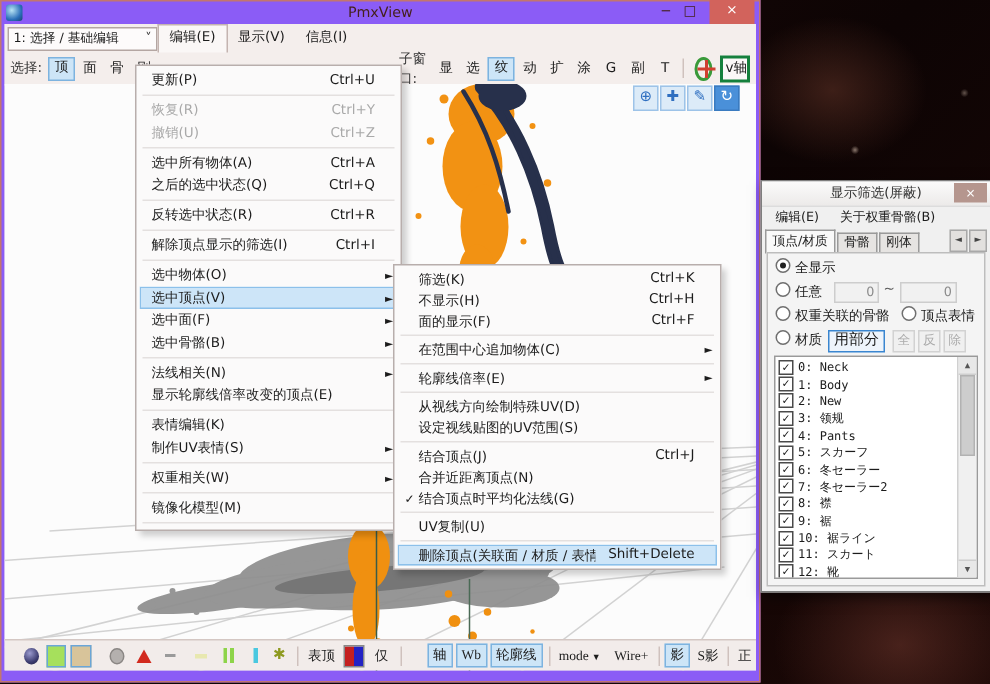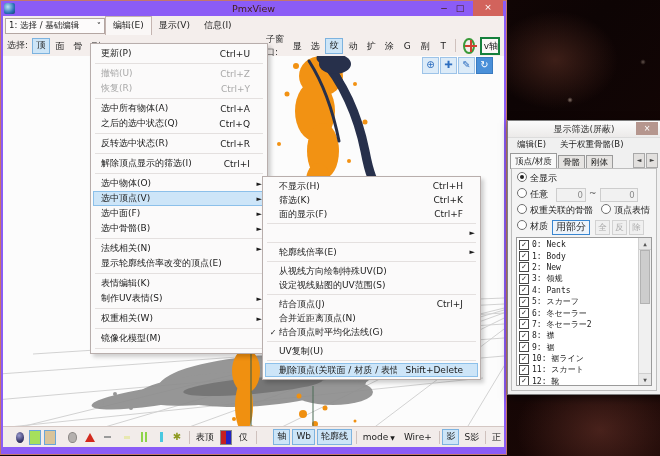--- a/index.html
+++ b/index.html
@@ -69,21 +69,21 @@
   .edit-menu .mi-check{width:6px;}
   .mi-label{flex:1;white-space:nowrap;overflow:hidden;}
   .mi-short{margin-left:auto;padding:0 4px 0 8px;white-space:nowrap;}
   .mi-arrow{width:8px;font-size:7px;text-align:right;flex:none;}
   .menu-row.disabled{color:#a9a9a9;}
   .menu-row.highlight{background:#cde5f8;box-shadow:inset 0 0 0 1px #8cc0ea;}
   .menu-sep{height:1px;background:#e4e0df;margin:2px 2px;}
   
   .bottombar{position:absolute;left:0;right:0;bottom:0;height:20px;background:#f2ecea;
              border-top:1px solid #d4c7c3;display:flex;align-items:center;font-size:9px;}
-  .bb-btn{height:14px;line-height:14px;padding:0 3px;text-align:center;white-space:nowrap;}
+  .bb-btn{height:14px;line-height:14px;padding:0 3px;text-align:center;white-space:nowrap;font-family:Liberation Serif, serif;}
   .bb-btn.selected{background:#cde5f7;border:1px solid #7db3df;line-height:12px;}
   .sphere-icon{width:11px;height:11px;border-radius:50%;
     background:radial-gradient(circle at 38% 32%,#9a9ace,#3a3a6e 62%,#222240);}
   .sq-toggle{width:13px;height:13px;border:1px solid #6aa6d8;}
   .sq-green{background:#a6e05c;}
   .sq-tan{background:#d8c49a;}
   .gray-dot{width:9px;height:9px;border-radius:50%;background:#b4b0ae;border:1px solid #8a8684;}
   .red-tri{width:0;height:0;border-left:5px solid transparent;border-right:5px solid transparent;
            border-bottom:9px solid #d22a1e;}
   .dash{width:9px;height:2px;background:#9a9a9a;}
@@ -277,30 +277,30 @@
 
     <div class="menu-row">
           <span class="mi-check"></span>
           <span class="mi-label">更新(P)</span>
           <span class="mi-short">Ctrl+U</span>
           <span class="mi-arrow"></span>
         </div>
         <div class="menu-sep"></div>
         <div class="menu-row disabled">
           <span class="mi-check"></span>
+          <span class="mi-label">恢复(R)</span>
+          <span class="mi-short">Ctrl+Y</span>
+          <span class="mi-arrow"></span>
+        </div>
+        <div class="menu-row disabled">
+          <span class="mi-check"></span>
           <span class="mi-label">撤销(U)</span>
           <span class="mi-short">Ctrl+Z</span>
           <span class="mi-arrow"></span>
         </div>
-        <div class="menu-row disabled">
-          <span class="mi-check"></span>
-          <span class="mi-label">恢复(R)</span>
-          <span class="mi-short">Ctrl+Y</span>
-          <span class="mi-arrow"></span>
-        </div>
         <div class="menu-sep"></div>
         <div class="menu-row">
           <span class="mi-check"></span>
           <span class="mi-label">选中所有物体(A)</span>
           <span class="mi-short">Ctrl+A</span>
           <span class="mi-arrow"></span>
         </div>
         <div class="menu-row">
           <span class="mi-check"></span>
           <span class="mi-label">之后的选中状态(Q)</span>
@@ -386,39 +386,40 @@
           <span class="mi-short"></span>
           <span class="mi-arrow"></span>
         </div>
         <div class="menu-sep"></div>
       </div>
 
     <div class="menu vertex-submenu">
 
     <div class="menu-row">
           <span class="mi-check"></span>
+          <span class="mi-label">筛选(K)</span>
+          <span class="mi-short">Ctrl+K</span>
+          <span class="mi-arrow"></span>
+        </div>
+        <div class="menu-row">
+          <span class="mi-check"></span>
           <span class="mi-label">不显示(H)</span>
           <span class="mi-short">Ctrl+H</span>
           <span class="mi-arrow"></span>
         </div>
         <div class="menu-row">
           <span class="mi-check"></span>
-          <span class="mi-label">筛选(K)</span>
-          <span class="mi-short">Ctrl+K</span>
-          <span class="mi-arrow"></span>
-        </div>
-        <div class="menu-row">
-          <span class="mi-check"></span>
           <span class="mi-label">面的显示(F)</span>
           <span class="mi-short">Ctrl+F</span>
           <span class="mi-arrow"></span>
         </div>
         <div class="menu-sep"></div>
         <div class="menu-row">
           <span class="mi-check"></span>
+          <span class="mi-label">在范围中心追加物体(C)</span>
           <span class="mi-short"></span>
           <span class="mi-arrow">►</span>
         </div>
         <div class="menu-sep"></div>
         <div class="menu-row">
           <span class="mi-check"></span>
           <span class="mi-label">轮廓线倍率(E)</span>
           <span class="mi-short"></span>
           <span class="mi-arrow">►</span>
         </div>

